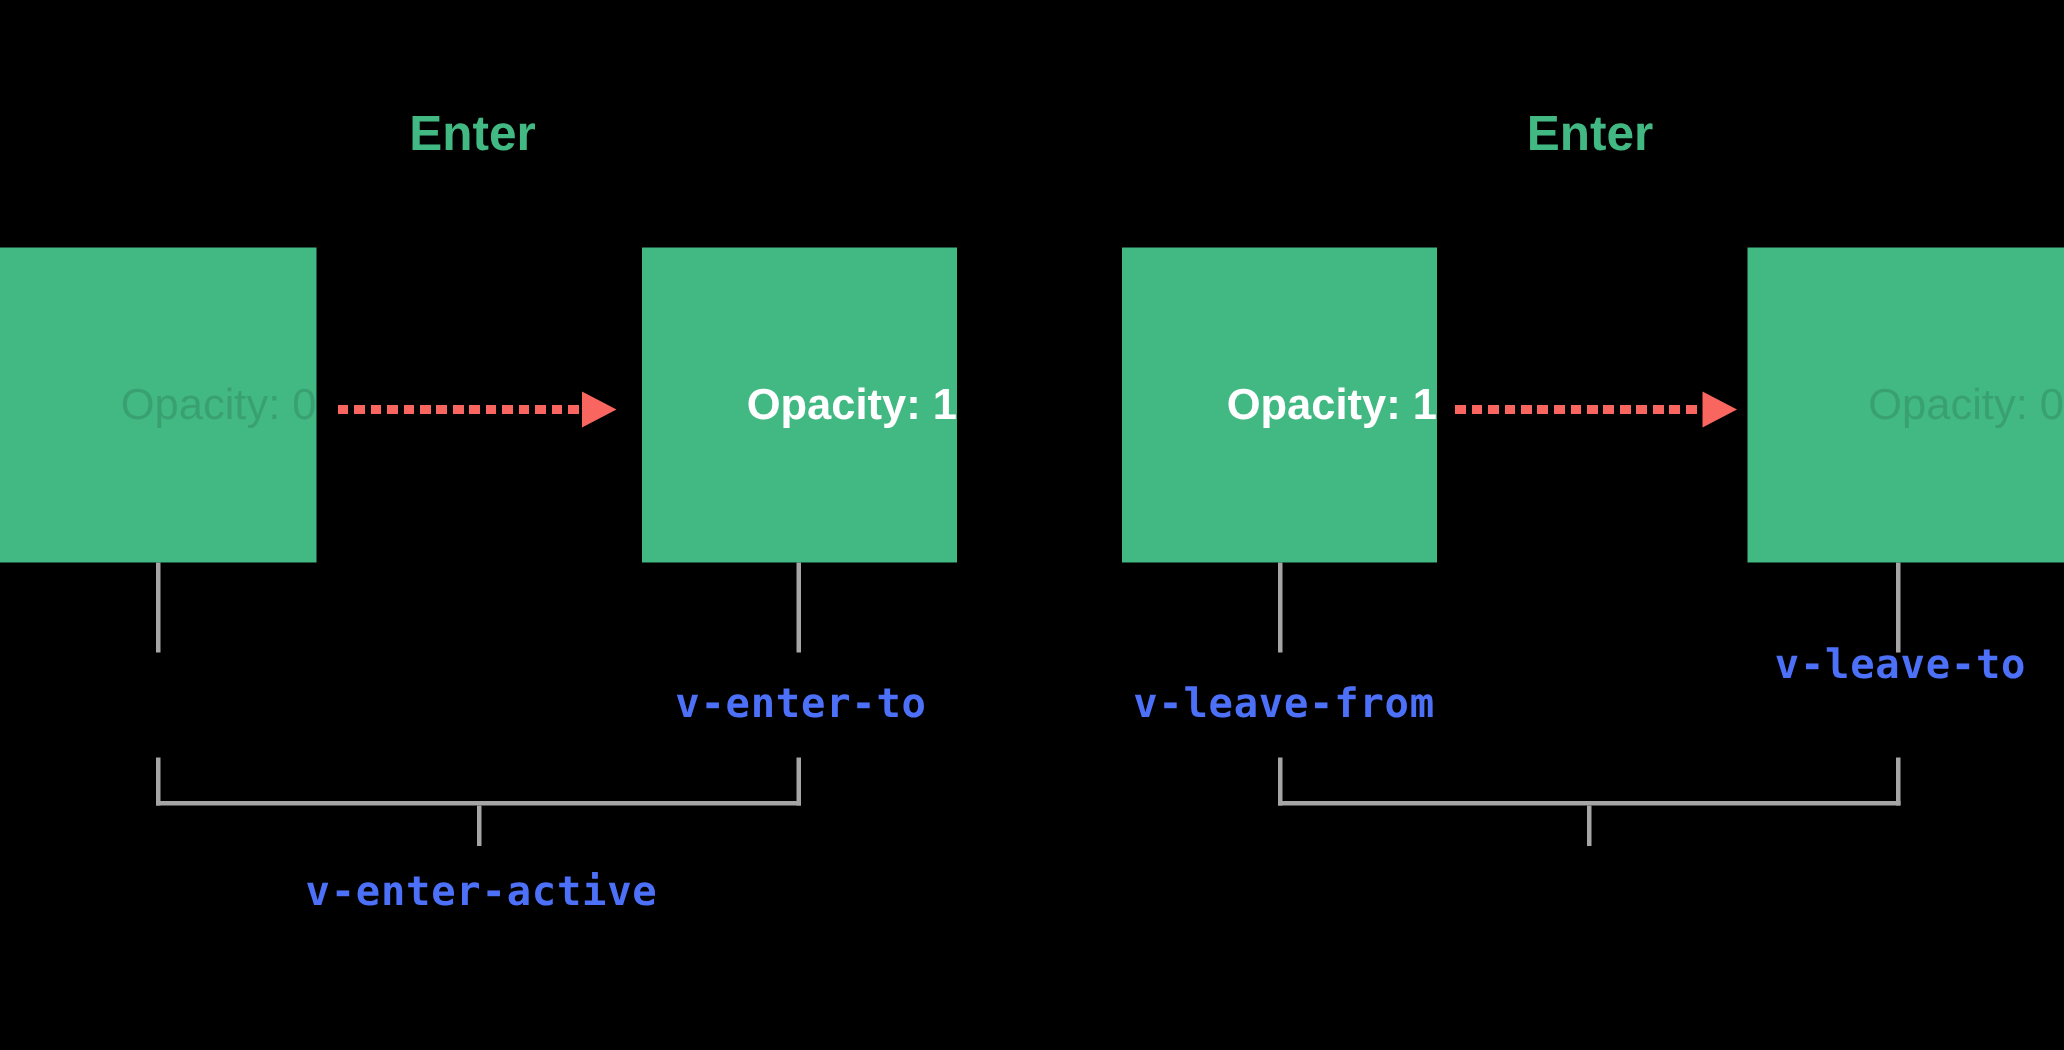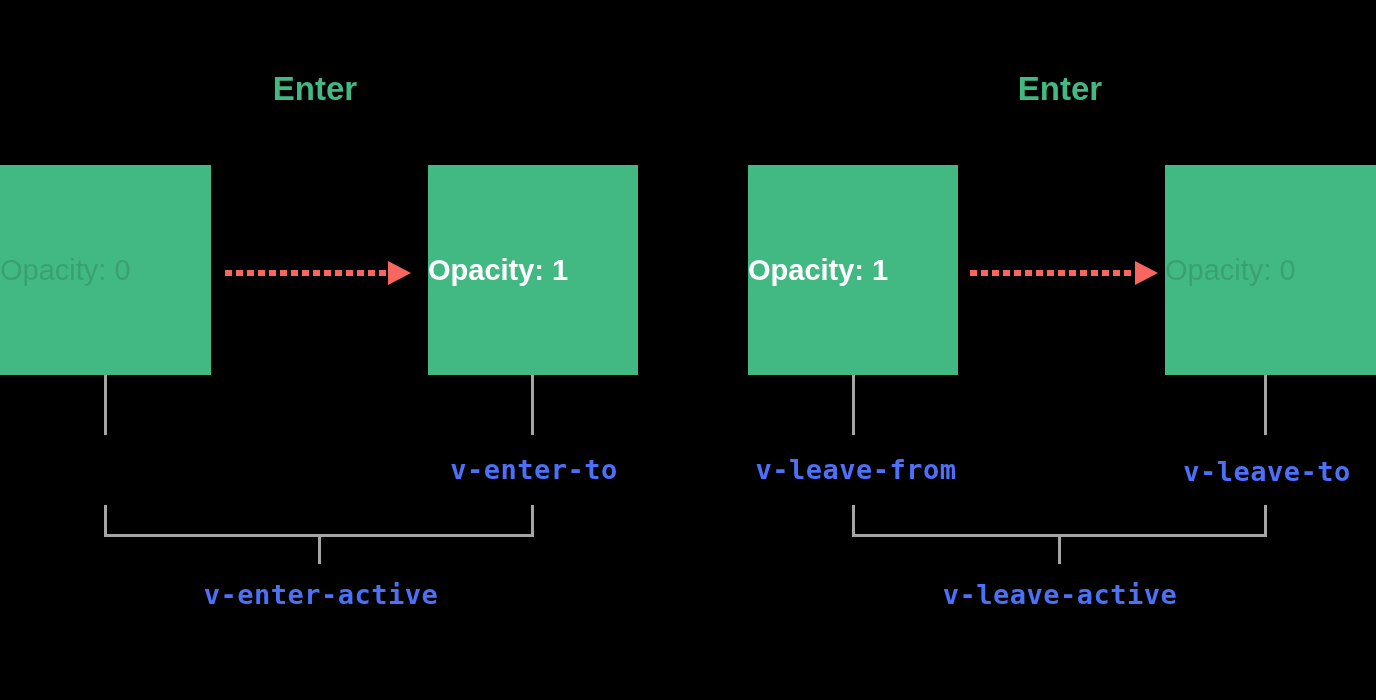--- a/index.html
+++ b/index.html
@@ -26,21 +26,21 @@
     white-space: nowrap;
   }
   .phase-box {
     position: absolute;
     top: 165px;
     width: 210px;
     height: 210px;
     background: var(--box-green, #42b883);
     display: flex;
     align-items: center;
-    justify-content: flex-start;
+    justify-content: flex-end;
   }
   .box-text {
     font-size: 29px;
     white-space: nowrap;
   }
   .box-text.solid { color: var(--box-text-white, #fff); font-weight: bold; }
   .box-text.faint { color: rgba(0, 0, 0, 0.13); }
 
   .arrow-dashes {
     position: absolute;
@@ -119,31 +119,30 @@
     <div class="arrow-head" style="left:1135px;"></div>
   </div>
 
   <div class="vline" style="left:104px;top:375px;height:60px;"></div>
   <div class="vline" style="left:531px;top:375px;height:60px;"></div>
   <div class="vline" style="left:852px;top:375px;height:60px;"></div>
   <div class="vline" style="left:1264px;top:375px;height:60px;"></div>
 
   <div class="code-label" style="left:534px;top:455px;">v-enter-to</div>
   <div class="code-label" style="left:856px;top:455px;">v-leave-from</div>
-  <div class="code-label" style="left:1267px;top:457px;">v-leave-to</div>
+  <div class="code-label" style="left:1267px;top:429px;">v-leave-to</div>
 
   <div>
     <div class="vline" style="left:104px;top:505px;height:32px;"></div>
     <div class="vline" style="left:531px;top:505px;height:32px;"></div>
     <div class="hline" style="left:104px;top:534px;width:430px;"></div>
     <div class="vline" style="left:318px;top:537px;height:27px;"></div>
   </div>
   <div class="code-label" style="left:321px;top:580px;text-align:center;">v-enter-active</div>
 
   <div>
     <div class="vline" style="left:852px;top:505px;height:32px;"></div>
     <div class="vline" style="left:1264px;top:505px;height:32px;"></div>
     <div class="hline" style="left:852px;top:534px;width:415px;"></div>
     <div class="vline" style="left:1058px;top:537px;height:27px;"></div>
   </div>
-  <div class="code-label" style="left:1060px;top:580px;">v-leave-active</div>
 
 </div>
 
 </body></html>

